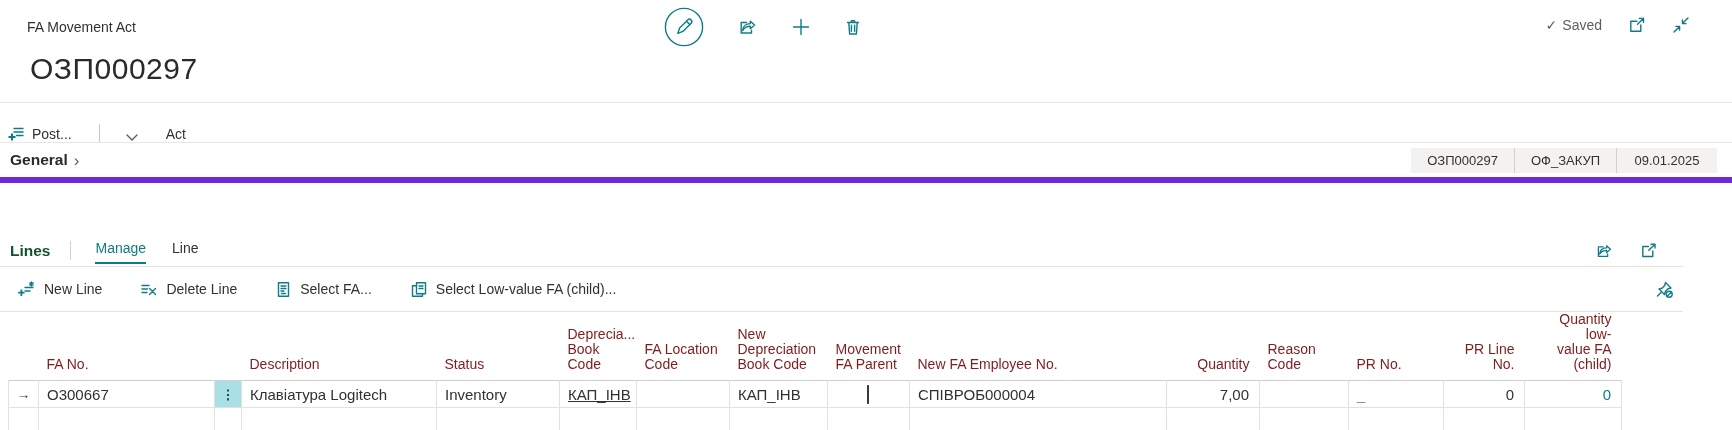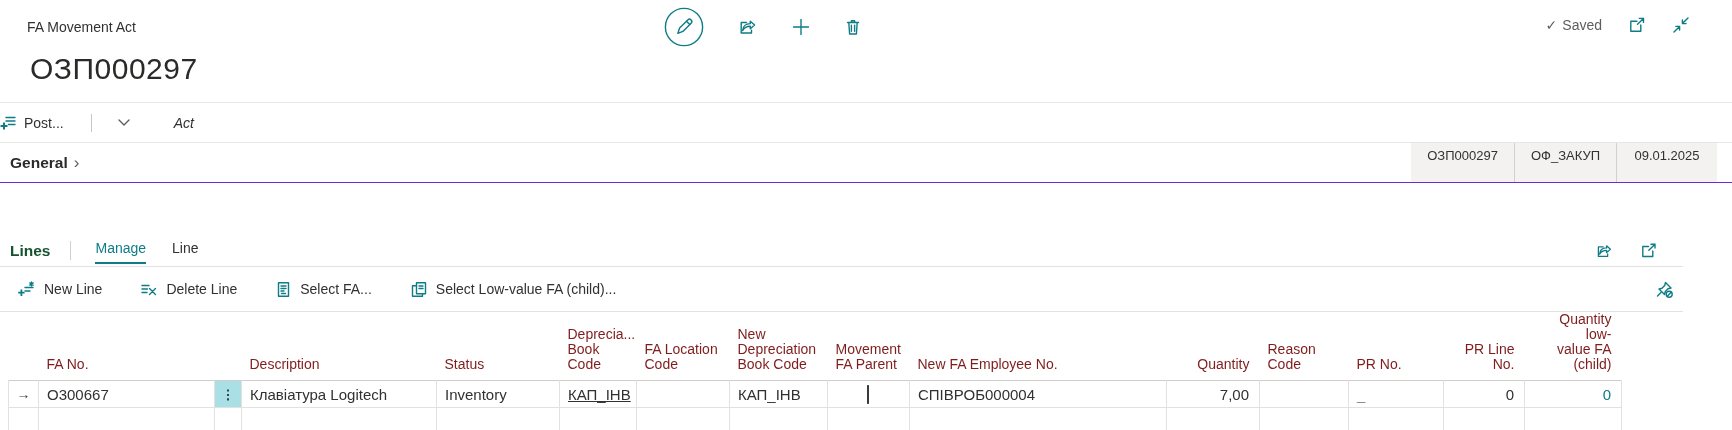--- a/index.html
+++ b/index.html
@@ -15,28 +15,28 @@
   .save-area { position:absolute; right:42px; top:16px; display:flex; align-items:center; }
   .saved-txt { font-size:14px; color:#605e5c; display:flex; align-items:center; gap:5px; }
   .saved-check { font-size:14px; color:#605e5c; }
   .save-area .icon-btn { margin-left:26px; }
 
   
   .doc-title { margin:0 0 0 30px; font-size:30px; font-weight:300; letter-spacing:.5px; color:#2b2a29; line-height:42px; }
   .sep { border:none; border-top:1px solid #e8e6e4; height:0; }
 
   
-  .cmd-bar { height:40px; display:flex; align-items:center; padding-left:0; border-bottom:1px solid #e8e6e4;gap:17px; }
+  .cmd-bar { height:40px; display:flex; align-items:flex-end; padding-left:8px; border-bottom:1px solid #e8e6e4;gap:17px; }
   .cmd-item { display:flex; align-items:center; gap:7px; font-size:14px; color:#323130; background:none; border:none; cursor:pointer; }
   .cmd-divider { width:1px; height:18px; background:#c8c6c4; margin:0 8px 0 10px; }
   .cmd-chevron { background:none; border:none; cursor:pointer; display:flex; align-items:center; }
-  .cmd-act { margin-left:26px;font-style:italic; }
-
-  
-  .general-row { height:40px; display:flex; justify-content:space-between; border-bottom:1px solid #6d28d9; }
+  .cmd-act { margin-left:10px; }
+
+  
+  .general-row { height:40px; display:flex; align-items:center; justify-content:space-between; border-bottom:6px solid #6d28d9; }
   .general-left { display:flex; align-items:center; padding-left:10px; cursor:pointer; }
   .general-label { font-size:15.5px; font-weight:700; color:#2b2a29; }
   .general-chevron { font-size:17px; color:#605e5c; margin-left:6px; line-height:1; }
   .general-fields { display:flex; margin-right:15px; }
   .gfield { background:#f3f2f1; font-size:13px; color:#323130; padding:5px 16px; border-right:1px solid #d2d0ce; min-width:100px; text-align:center; cursor:pointer; }
   .gfield:last-child { border-right:none; }
 
   
   .lines-gap { height:52px; }
   .lines-head { height:31px; display:flex; align-items:center; padding-left:10px; }

